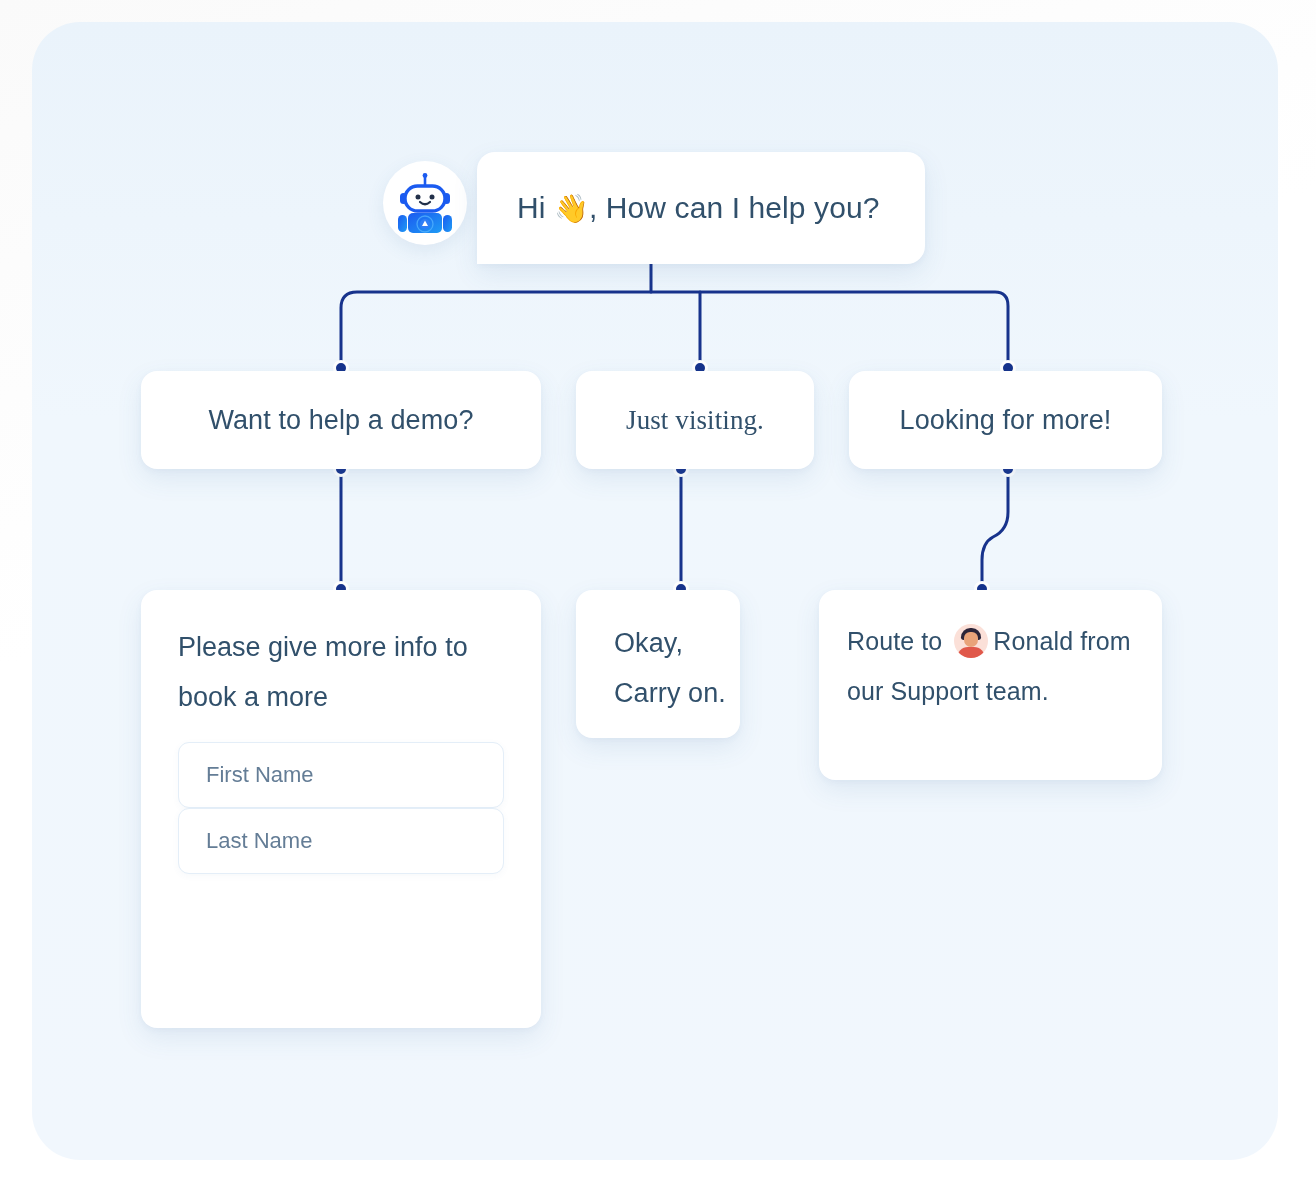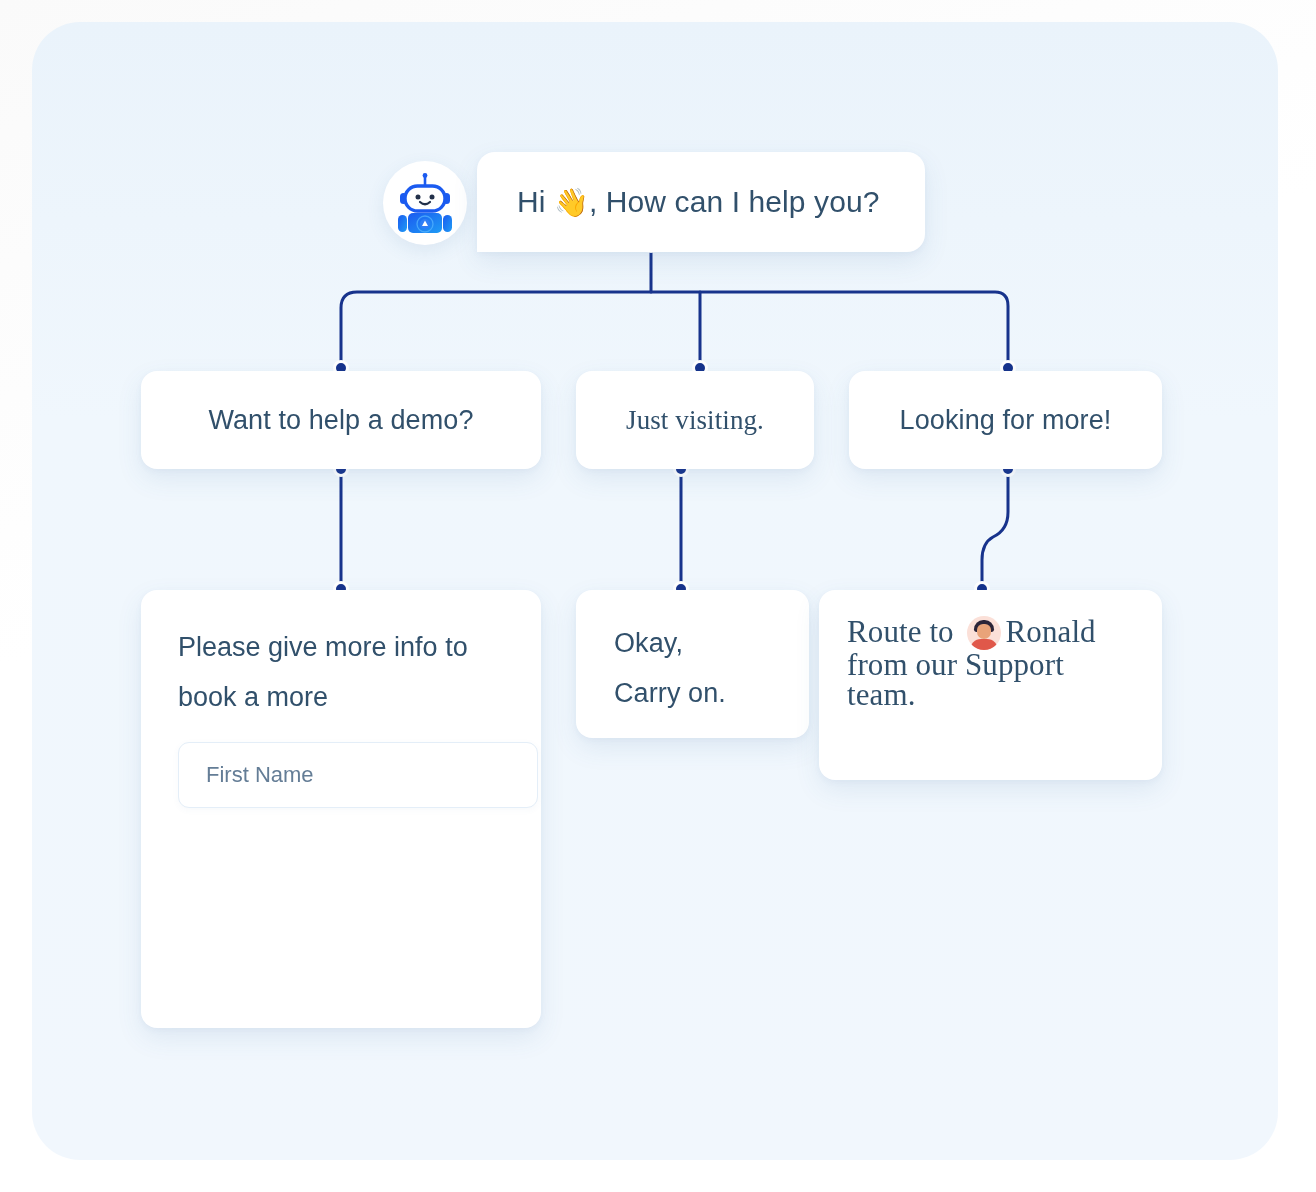--- a/index.html
+++ b/index.html
@@ -50,21 +50,21 @@
   }
   .node-label {
     color: #31506b;
     letter-spacing: 0.1px;
   }
   
   #greeting-bubble {
     left: 477px;
     top: 152px;
     width: 448px;
-    height: 100px;
+    height: 112px;
     border-radius: 18px 18px 18px 0;
     display: flex;
     align-items: center;
   }
   #greeting-bubble .node-label {
     font-size: 30px;
     padding-left: 40px;
     white-space: nowrap;
   }
   .wave {
@@ -108,60 +108,59 @@
     padding: 32px 37px 0 37px;
   }
   #form-card .card-heading {
     font-size: 27px;
     line-height: 50px;
     color: #31506b;
     margin: 0 0 20px 0;
     font-weight: 400;
   }
   .form-field {
-    width: 360px;
+    width: 326px;
     height: 66px;
     background: #ffffff;
     border: 1.5px solid #e4eef8;
     border-radius: 11px;
     box-shadow: 0 2px 7px rgba(62, 106, 160, 0.045);
     display: flex;
     align-items: center;
     box-sizing: border-box;
   }
   .form-field .field-placeholder {
     font-size: 22px;
     color: #647d96;
     padding-left: 27px;
   }
   #okay-card {
     left: 576px;
     top: 590px;
-    width: 233px;
+    width: 164px;
     height: 148px;
     padding: 28px 0 0 38px;
     box-sizing: border-box;
   }
   #okay-card .node-label {
     font-size: 27px;
     line-height: 50px;
     display: block;
   }
   #route-card {
     left: 819px;
     top: 590px;
     width: 343px;
     height: 190px;
     padding: 26px 30px 0 28px;
     box-sizing: border-box;
   }
   #route-card .node-label {
-    font-size: 31px;
-    line-height: 30px;
-    font-family: Liberation Serif, serif;
+    font-size: 25px;
+    line-height: 50px;
   }
   .agent-avatar {
     display: inline-block;
     width: 34px;
     height: 34px;
     border-radius: 50%;
     vertical-align: -8px;
     margin: 0 5px;
     overflow: hidden;
     position: relative;
@@ -268,20 +267,23 @@
   </div>
   <div class="node option-card" id="option-help">
     <span class="node-label">Looking for more!</span>
   </div>
 
   <div class="node" id="form-card">
     <p class="card-heading">Please give more info to book a more</p>
     <div class="form-field">
       <span class="field-placeholder">First Name</span>
     </div>
+    <div class="form-field">
+      <span class="field-placeholder">Last Name</span>
+    </div>
   </div>
 
   <div class="node" id="okay-card">
     <span class="node-label">Okay,</span>
     <span class="node-label">Carry on.</span>
   </div>
 
   <div class="node" id="route-card">
     <span class="node-label"><span>Route to </span><span class="agent-avatar"><span class="hair"></span><span class="face"></span><span class="shirt"></span></span><span>Ronald</span><span> from  our Support team.</span></span>
   </div>

